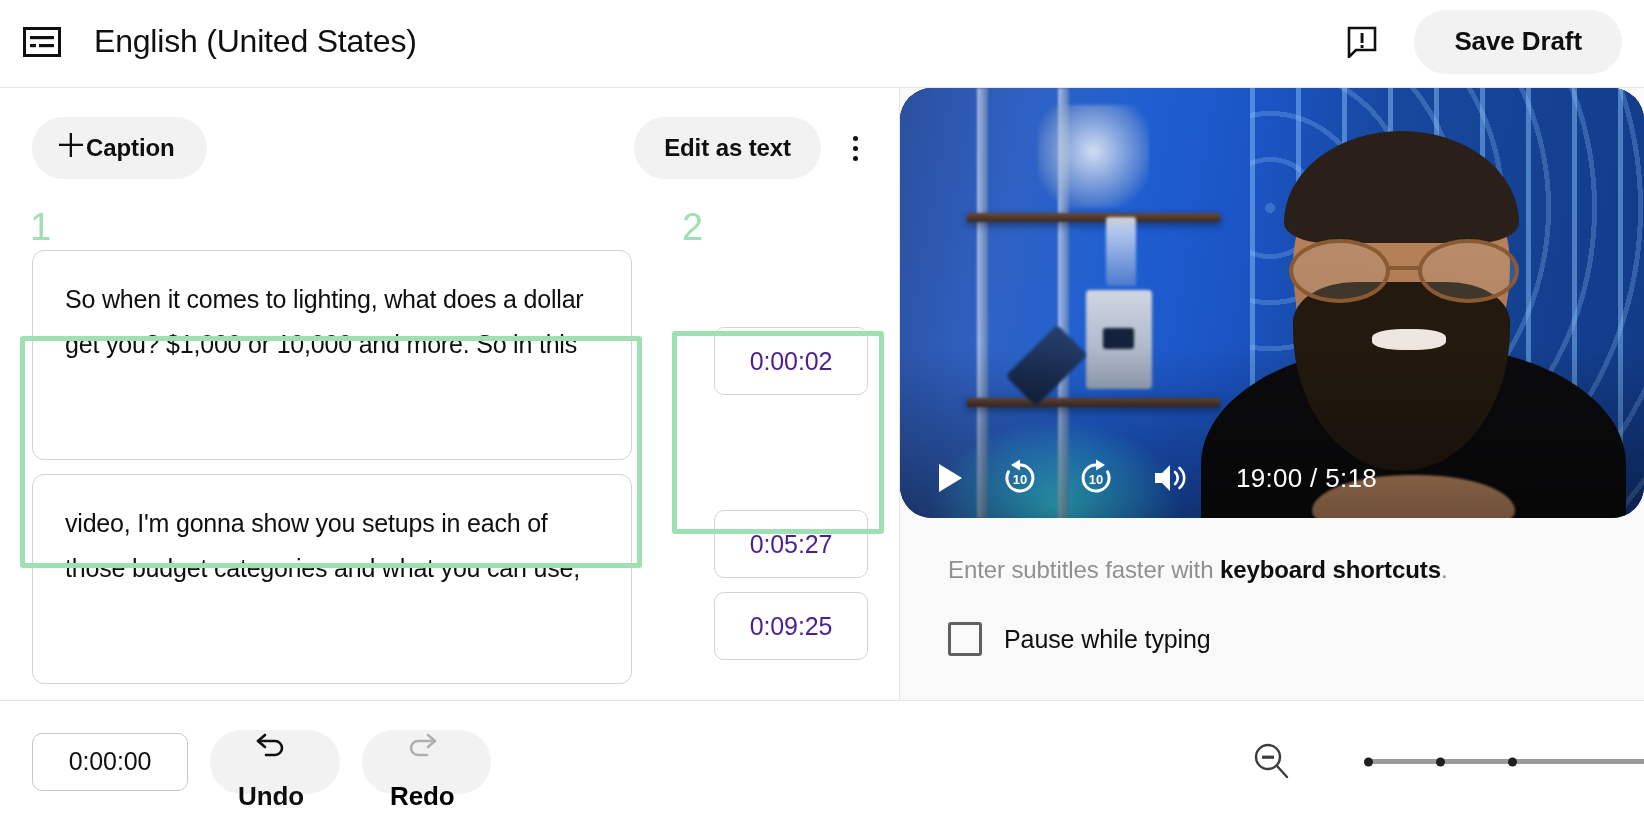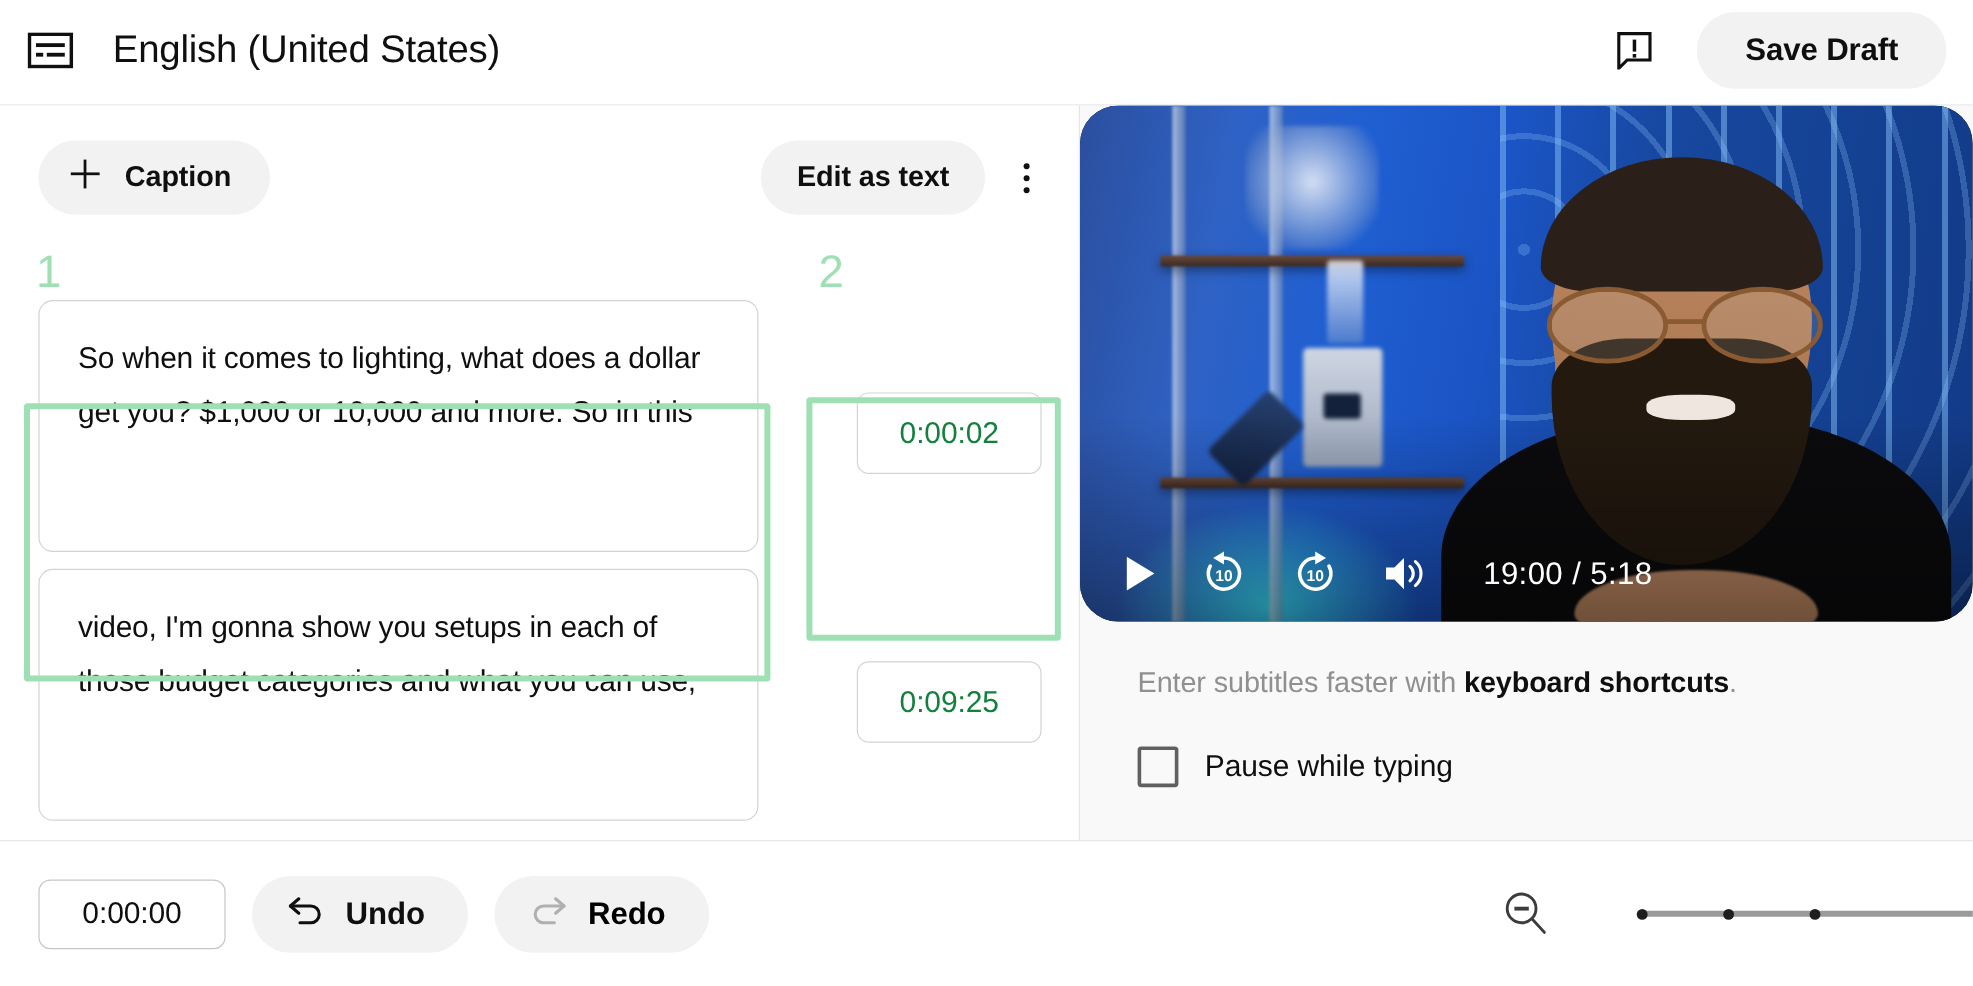--- a/index.html
+++ b/index.html
@@ -109,21 +109,21 @@
     justify-content: center;
     font-family: "Liberation Sans", sans-serif;
     font-size: 24px;
     font-weight: 700;
     color: #0f0f0f;
     cursor: pointer;
     white-space: nowrap;
     letter-spacing: -0.1px;
   }
 
-  .caption-btn { padding: 0 32px 0 26px; gap: 20px; }
+  .caption-btn { padding: 0 32px 0 26px; gap: 2px; }
   .edit-text-btn { padding: 0 30px; }
 
   .toolbar-spacer { flex: 1 1 auto; }
 
   .kebab-btn {
     width: 48px; height: 48px;
     margin-left: 10px;
     display: flex; flex-direction: column;
     align-items: center; justify-content: center;
     gap: 5px;
@@ -187,21 +187,21 @@
 
   .time-box {
     height: 68px;
     border: 1px solid #d3d3d3;
     border-radius: 10px;
     background: #ffffff;
     display: flex;
     align-items: center;
     justify-content: center;
     font-size: 25px;
-    color: #15803d;
+    color: #4c1d95;
     letter-spacing: -0.1px;
     cursor: text;
   }
 
   .row-gap { height: 14px; }
 
   
   .annot-box {
     position: absolute;
     border: 5px solid #9ee0b4;
@@ -488,20 +488,21 @@
     background: #f2f2f2;
     display: inline-flex;
     align-items: center;
     gap: 16px;
     font-family: "Liberation Sans", sans-serif;
     font-size: 26px;
     font-weight: 700;
     color: #0f0f0f;
     cursor: pointer;
     letter-spacing: -0.1px;
+    flex-direction: column;
   }
   .redo-btn { color: #000000; cursor: default; }
 
   .bottom-spacer { flex: 1 1 auto; }
 
   .zoom-out-btn {
     width: 52px; height: 52px;
     background: none; border: none; padding: 0;
     display: flex; align-items: center; justify-content: center;
     cursor: pointer;
@@ -602,20 +603,21 @@
             <div class="time-box">0:00:02</div>
           </div>
         </div>
 
         <div class="row-gap"></div>
 
         <div class="caption-row">
           <div class="caption-text-box">video, I'm gonna show you setups in each of
 those budget categories and what you can use,</div>
           <div class="time-stack">
+            <div class="time-box">0:05:27</div>
             <div class="time-box">0:09:25</div>
           </div>
         </div>
 
       </div>
 
       <div class="annot-box box1"></div>
       <div class="annot-box box2"></div>
     </div>
 

